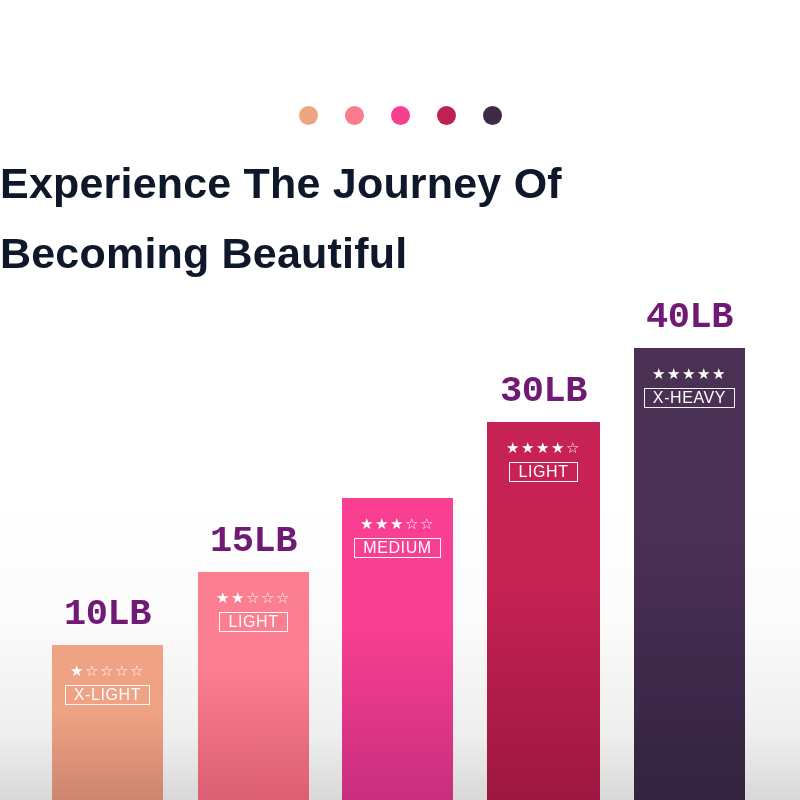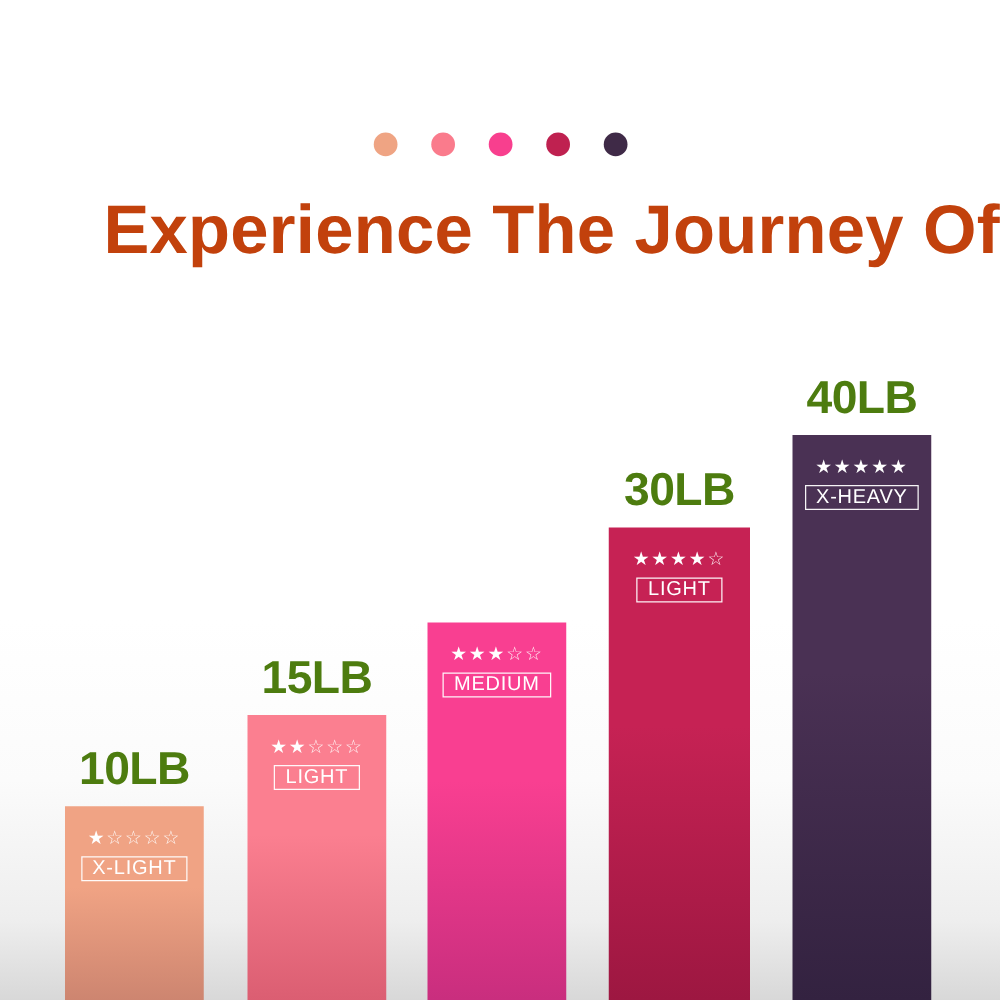--- a/index.html
+++ b/index.html
@@ -35,24 +35,24 @@
     height: 19px;
     border-radius: 50%;
   }
 
   
   #headline {
     position: absolute;
     top: 148px;
     left: 0;
     width: 800px;
-    text-align: right;
-    color: #c2410c;
+    text-align: left;
+    color: #0f172a;
     font-weight: bold;
-    font-size: 55px;
+    font-size: 43px;
     line-height: 70px;
     letter-spacing: 0.2px;
   }
   #headline .hl-line {
     display: block;
     white-space: nowrap;
   }
 
   
   #chart {
@@ -69,26 +69,27 @@
   .bar {
     position: absolute;
     bottom: 0;
     left: 0;
     width: 100%;
   }
   .weight-label {
     position: absolute;
     left: 50%;
     transform: translateX(-50%);
-    color: #4d7c0f;
+    color: #701a75;
     font-weight: bold;
     font-size: 37px;
     line-height: 37px;
     white-space: nowrap;
     letter-spacing: -0.5px;
+    font-family: Liberation Mono, monospace;
   }
   .bar-inner {
     position: absolute;
     left: 0;
     width: 100%;
     text-align: center;
   }
   .stars {
     font-size: 15px;
     line-height: 16px;
@@ -119,20 +120,21 @@
   <div id="dot-row">
       <div class="dot" style="background: rgb(239, 164, 131);"></div>
       <div class="dot" style="background: rgb(250, 123, 140);"></div>
       <div class="dot" style="background: rgb(248, 63, 142);"></div>
       <div class="dot" style="background: rgb(191, 33, 80);"></div>
       <div class="dot" style="background: rgb(63, 42, 71);"></div>
     </div>
 
   <div id="headline">
     <span class="hl-line">Experience The Journey Of</span>
+    <span class="hl-line">Becoming Beautiful</span>
   </div>
 
   <div id="chart">
       <div class="bar-group" style="left: 52px; width: 111px; height: 155px;">
         <div class="bar" style="height: 155px; background: linear-gradient(rgb(240, 163, 132) 0%, rgb(240, 163, 132) 42%, rgb(205, 133, 112) 100%);">
           <div class="bar-inner" style="top: 18px;"><div class="stars"><span class="star-on">★</span><span class="star-off">☆</span><span class="star-off">☆</span><span class="star-off">☆</span><span class="star-off">☆</span></div><div class="level-badge">X-LIGHT</div></div>
         </div>
         <div class="weight-label" style="bottom: 167px; margin-top: 28px;">10LB</div>
       </div>
       <div class="bar-group" style="left: 198px; width: 111px; height: 228px;">

